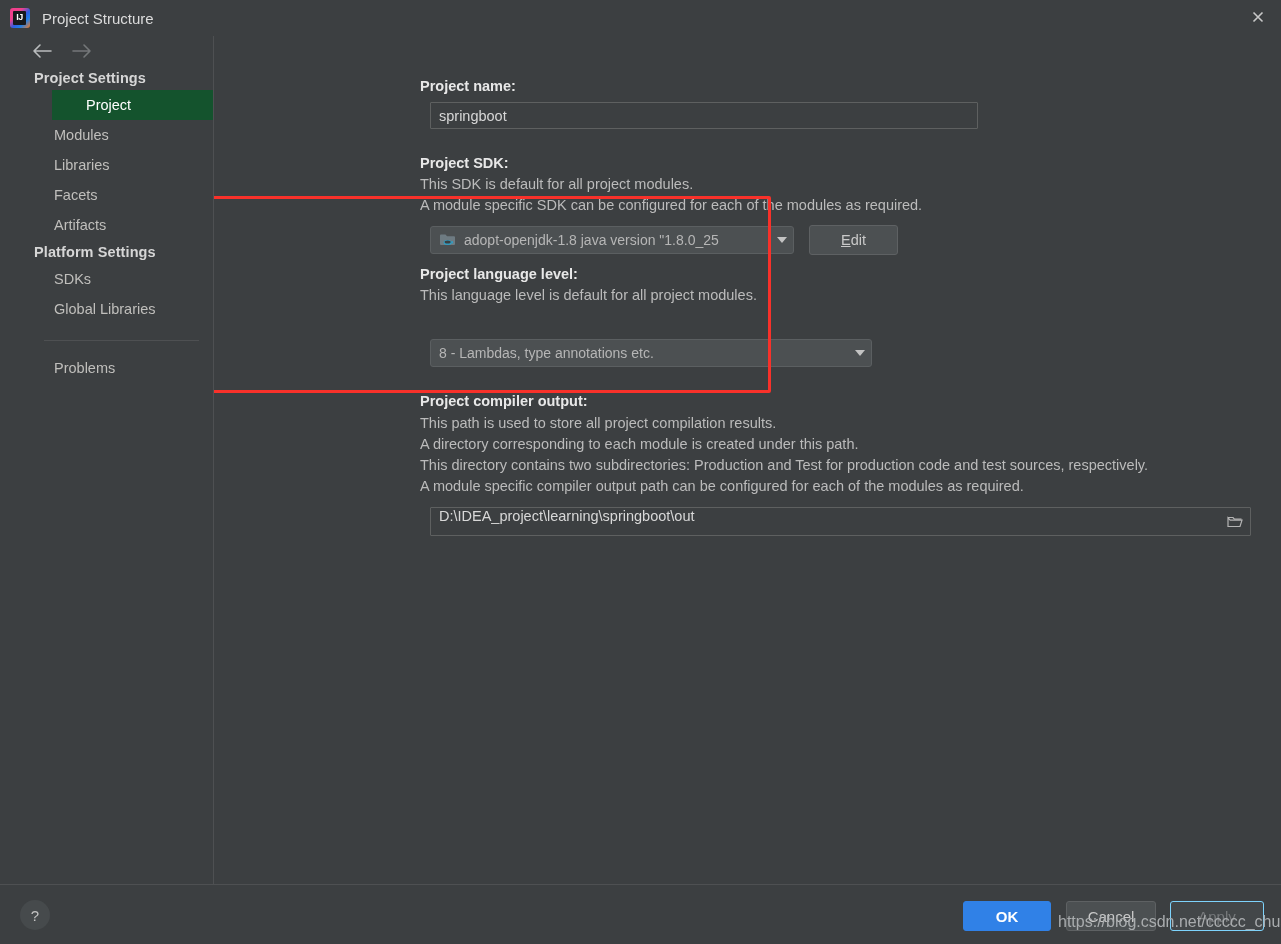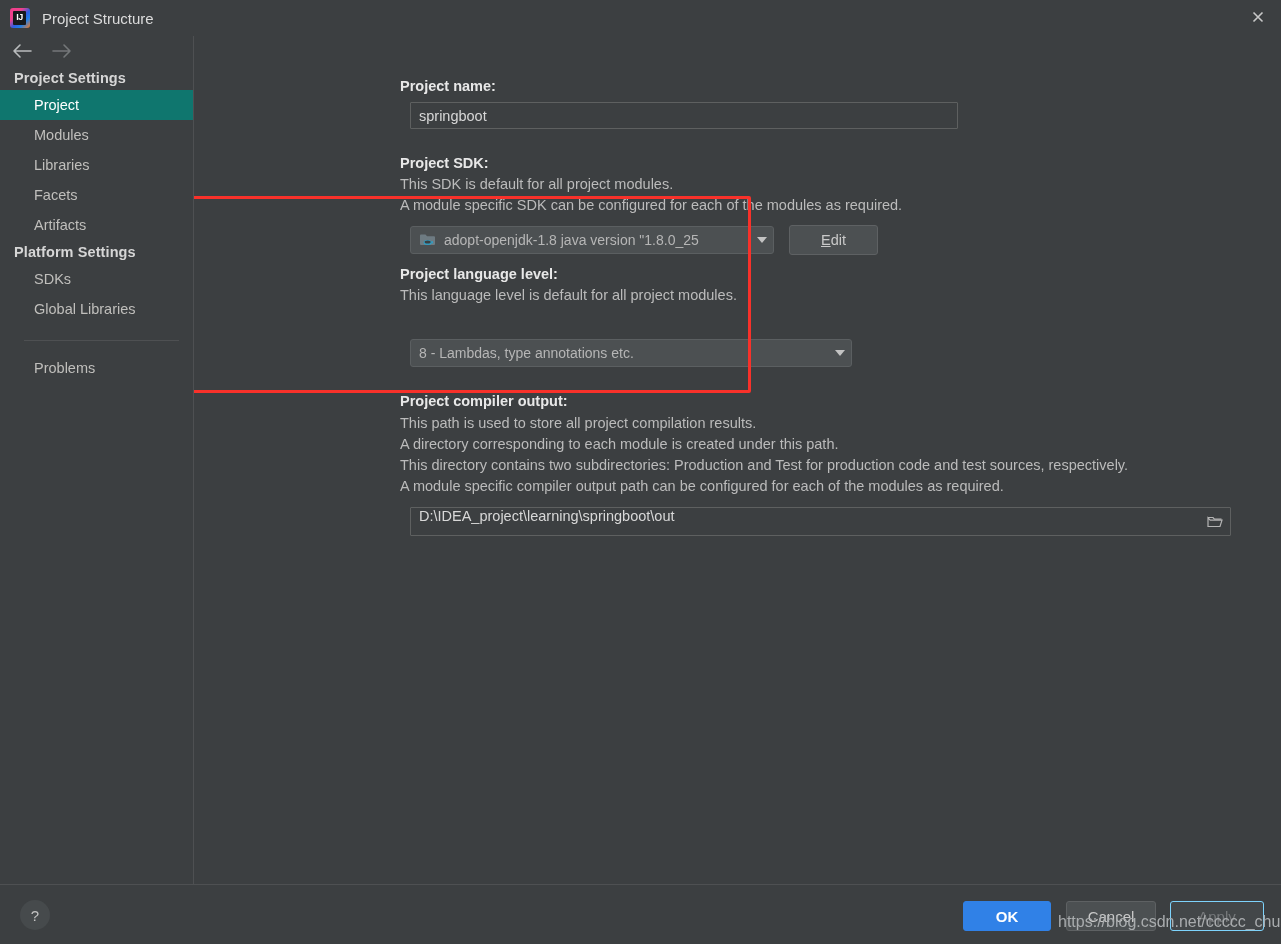--- a/index.html
+++ b/index.html
@@ -83,20 +83,21 @@
     cursor: default;
   }
   #close-btn svg { display: block; }
 
   
   #body-area {
     flex: 1 1 auto;
     display: flex;
     position: relative;
     min-height: 0;
+    padding-left: 20px;
   }
 
   #sidebar {
     width: 193px;
     flex: 0 0 193px;
     background: #3c3f41;
     border-right: 1px solid #4e5052;
     padding-top: 0;
     position: relative;
   }
@@ -120,22 +121,23 @@
   }
   .side-item {
     font-size: 14.5px;
     color: #c0bfbc;
     padding: 4px 0 4px 34px;
     line-height: 22px;
     cursor: default;
     white-space: nowrap;
   }
   .side-item.selected {
-    background: #0f766e;
+    background: #14532d;
     color: #ffffff;
+    margin-left: 32px;
   }
   .side-divider {
     height: 1px;
     background: #4e5052;
     margin: 16px 14px 12px 24px;
   }
 
   #content {
     flex: 1 1 auto;
     position: relative;

